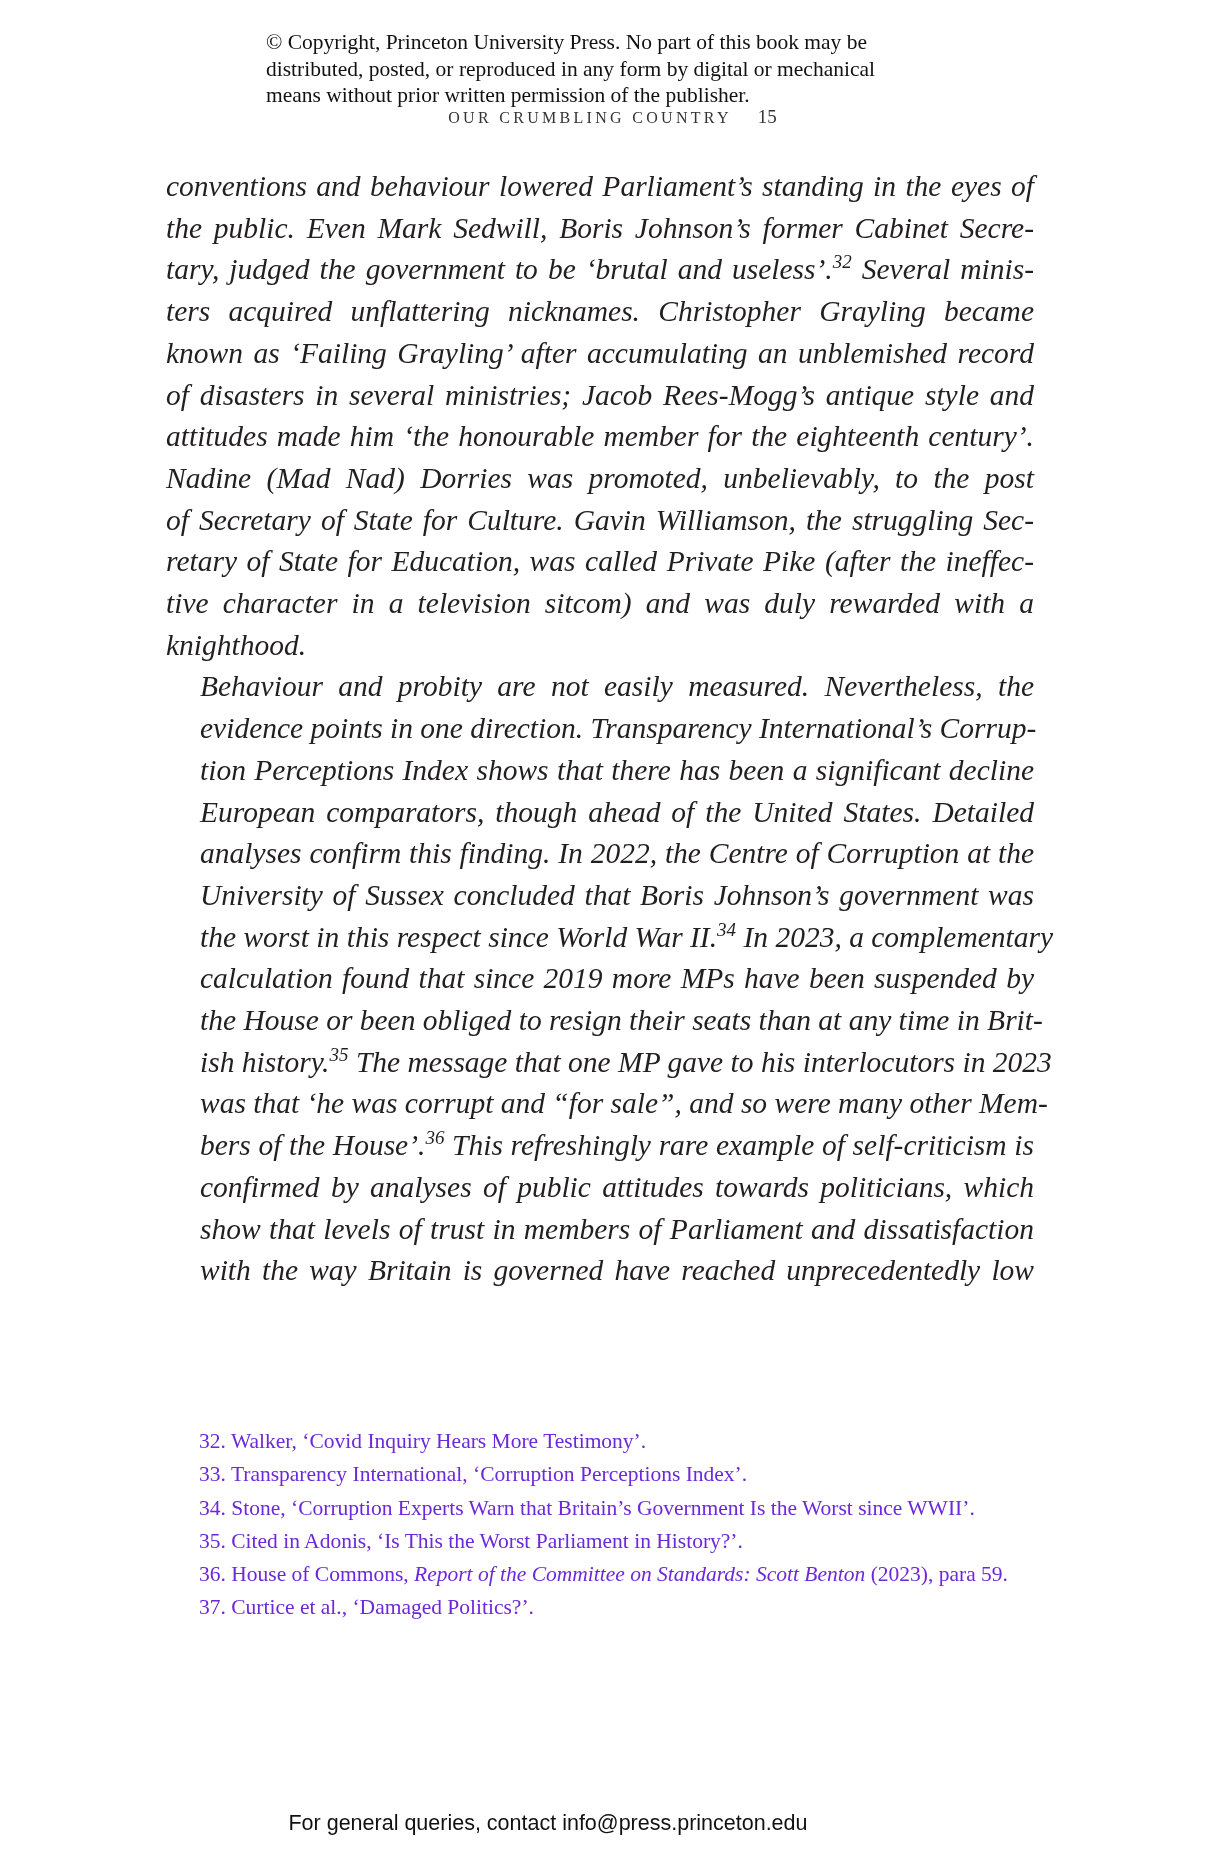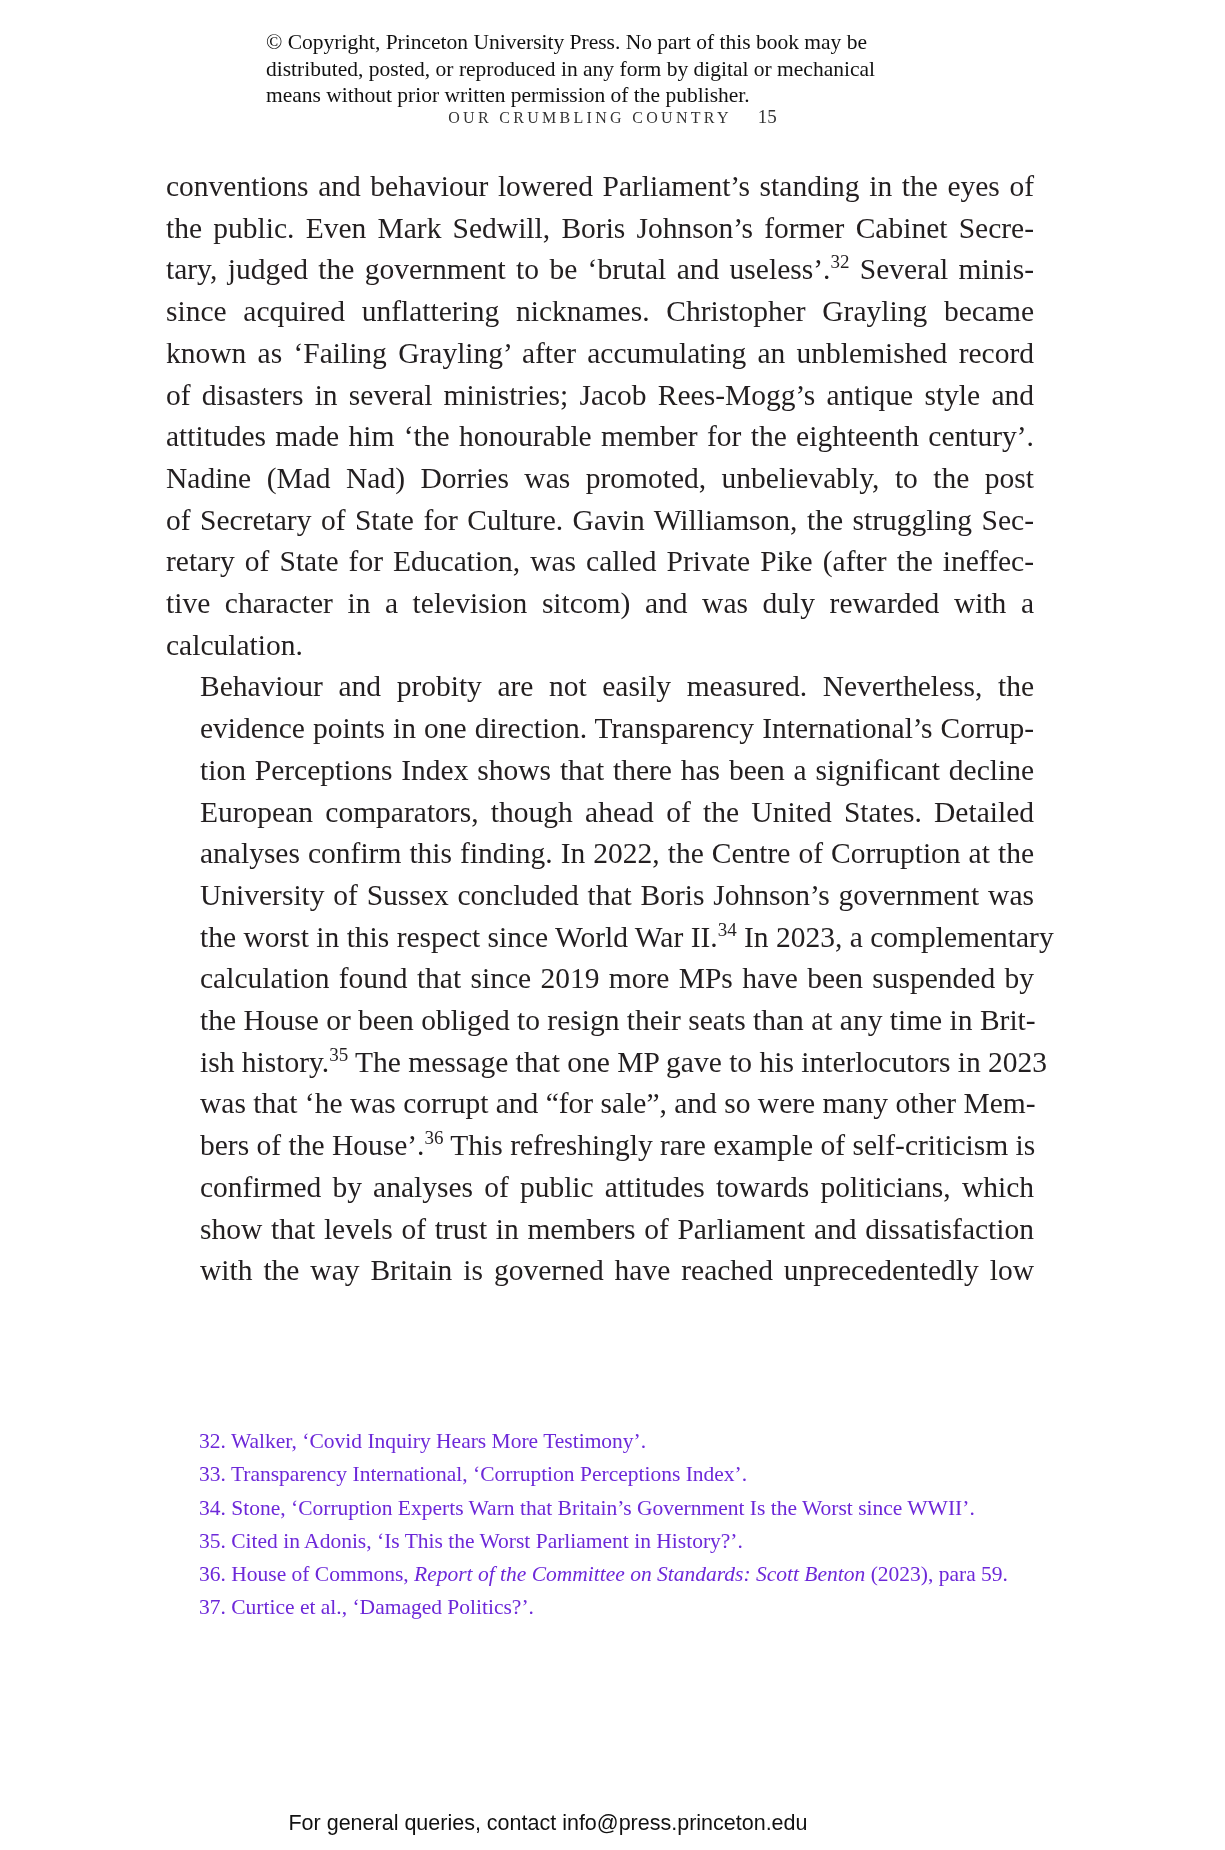--- a/index.html
+++ b/index.html
@@ -12,21 +12,21 @@
     position: absolute; left: 0; width: 1225px; top: 106px; text-align: center;
     font-family: "Liberation Serif", serif; font-size: 16px; letter-spacing: 3.3px; color: #333;
   }
   .running-head .page-num { margin-left: 26px; letter-spacing: 0; font-size: 19px; }
   .body-text {
     position: absolute; left: 166px; top: 166px; width: 868px;
     font-family: "Liberation Serif", serif; font-size: 29.5px; line-height: 41.7px; color: #231f20;
   }
   .body-text p { margin: 0; text-align: justify; text-align-last: left; }
   .body-text p.indent { text-indent: 34px; }
-  .body-text p .line { display: block; text-align: justify; text-align-last: justify; white-space: nowrap; }
+  .body-text p .line { display: block; text-align: justify; text-align-last: justify; white-space: nowrap; font-style: italic; }
   .body-text p .line.last { text-align-last: left; }
   sup.note { font-size: 19px; line-height: 0; vertical-align: 11px; }
   .footnotes {
     position: absolute; left: 199px; top: 1425px; width: 840px;
     font-family: "Liberation Serif", serif; font-size: 21.5px; line-height: 33.3px; color: #6d28d9;
   }
   .footnotes .fn { white-space: nowrap; }
   .footnotes em { font-style: italic; }
   .footer {
     position: absolute; left: 0; width: 1096px; top: 1811px; text-align: center;
@@ -44,29 +44,29 @@
 
 <div class="running-head">
   <span>OUR CRUMBLING COUNTRY</span><span class="page-num">15</span>
 </div>
 
 <div class="body-text" id="body-text">
     <p>
       <span class="line"><span>conventions and behaviour lowered Parliament’s standing in the eyes of</span></span>
       <span class="line"><span>the public. Even Mark Sedwill, Boris Johnson’s former Cabinet Secre-</span></span>
       <span class="line"><span>tary, judged the government to be ‘brutal and useless’.</span><sup class="note">32</sup><span> Several minis-</span></span>
-      <span class="line"><span>since acquired unflattering nicknames. Christopher Grayling became</span></span>
+      <span class="line"><span>ters acquired unflattering nicknames. Christopher Grayling became</span></span>
       <span class="line"><span>known as ‘Failing Grayling’ after accumulating an unblemished record</span></span>
       <span class="line"><span>of disasters in several ministries; Jacob Rees-Mogg’s antique style and</span></span>
       <span class="line"><span>attitudes made him ‘the honourable member for the eighteenth century’.</span></span>
       <span class="line"><span>Nadine (Mad Nad) Dorries was promoted, unbelievably, to the post</span></span>
       <span class="line"><span>of Secretary of State for Culture. Gavin Williamson, the struggling Sec-</span></span>
       <span class="line"><span>retary of State for Education, was called Private Pike (after the ineffec-</span></span>
       <span class="line"><span>tive character in a television sitcom) and was duly rewarded with a</span></span>
-      <span class="line last"><span>calculation.</span></span>
+      <span class="line last"><span>knighthood.</span></span>
     </p>
     <p class="indent">
       <span class="line"><span>Behaviour and probity are not easily measured. Nevertheless, the</span></span>
       <span class="line"><span>evidence points in one direction. Transparency International’s Corrup-</span></span>
       <span class="line"><span>tion Perceptions Index shows that there has been a significant decline</span></span>
       <span class="line"><span>European comparators, though ahead of the United States. Detailed</span></span>
       <span class="line"><span>analyses confirm this finding. In 2022, the Centre of Corruption at the</span></span>
       <span class="line"><span>University of Sussex concluded that Boris Johnson’s government was</span></span>
       <span class="line"><span>the worst in this respect since World War II.</span><sup class="note">34</sup><span> In 2023, a complementary</span></span>
       <span class="line"><span>calculation found that since 2019 more MPs have been suspended by</span></span>

